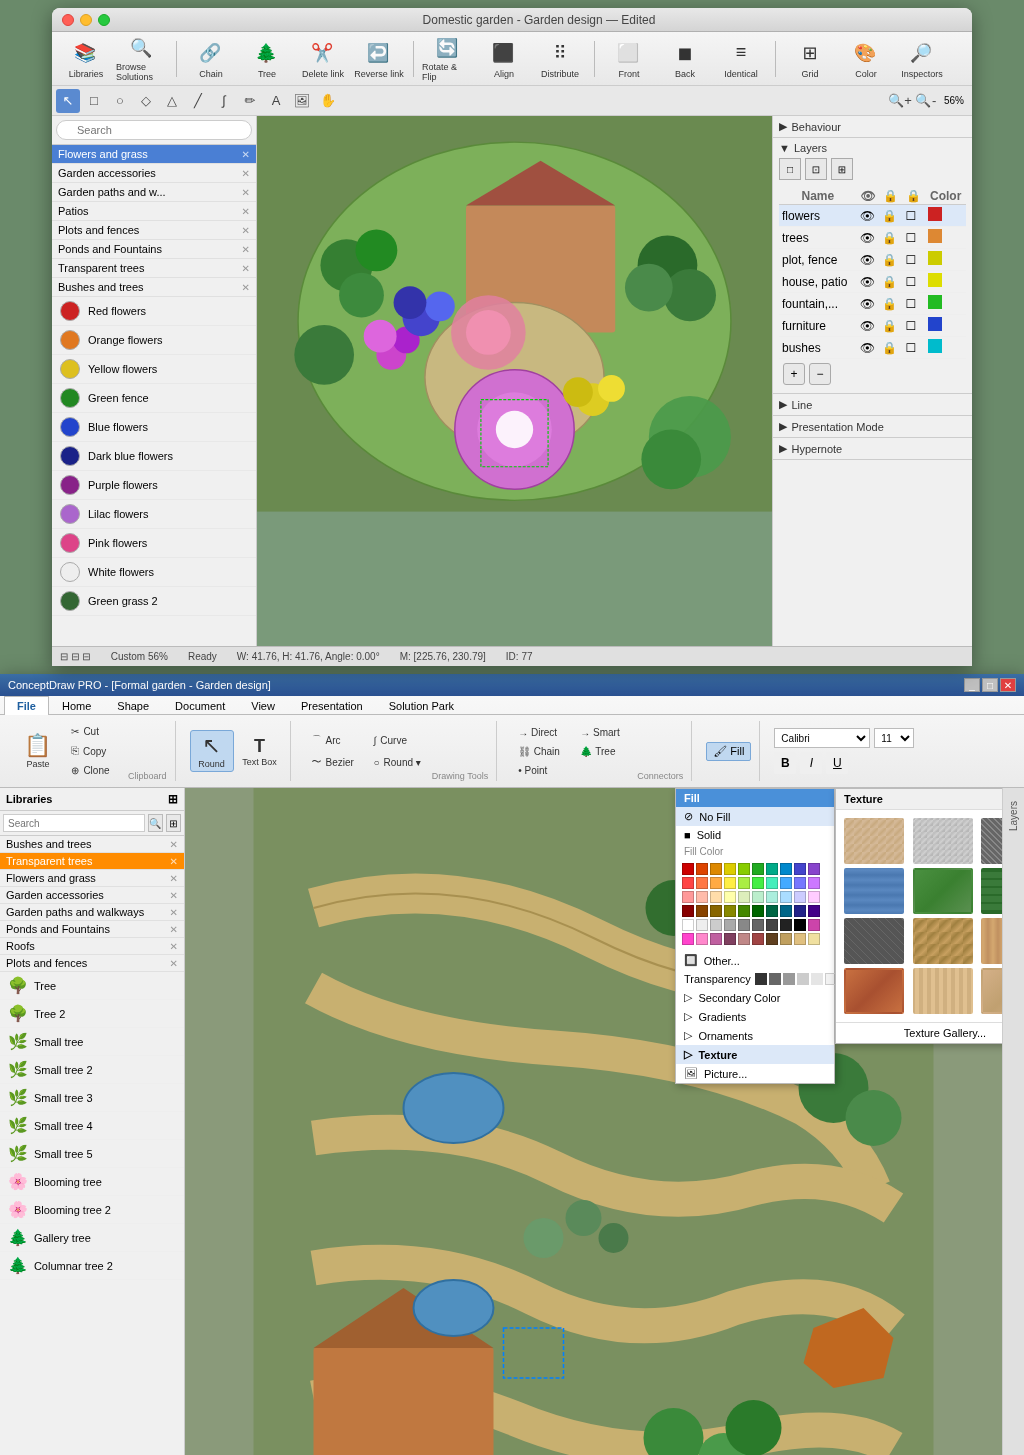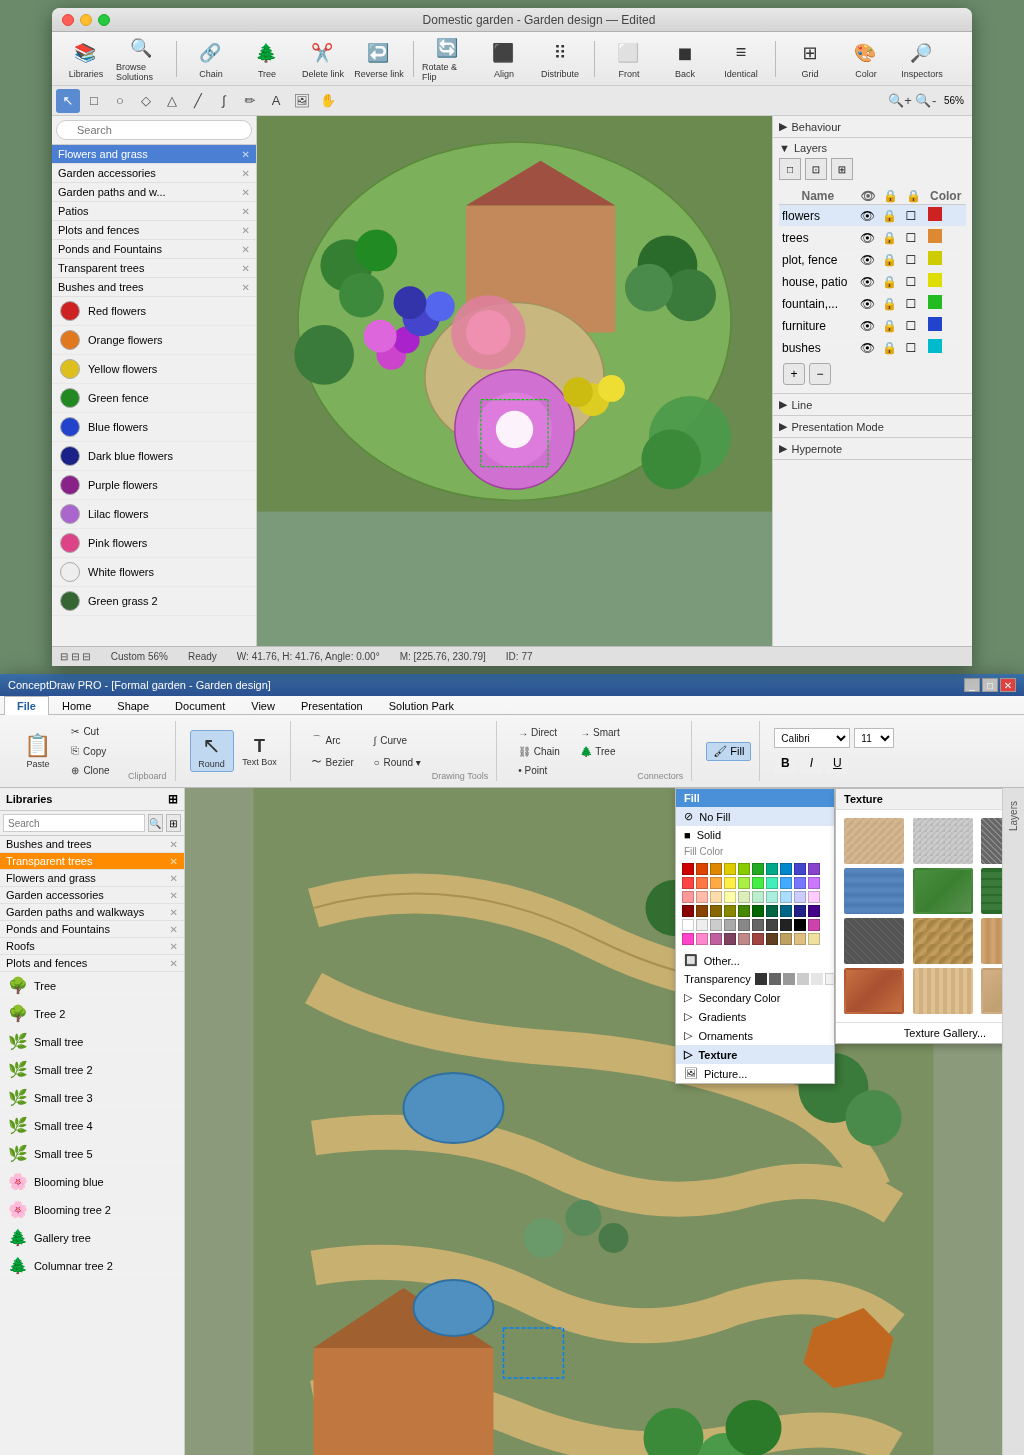--- a/index.html
+++ b/index.html
@@ -784,21 +784,21 @@
         <div class="ribbon-group" style="position:relative;">
           <div style="background:#c0d8f0;border:1px solid #7aa8d8;padding:2px 6px;border-radius:2px;cursor:pointer;">
             <span>🖌</span>
             <span>Fill</span>
           </div>
         </div>
 
         <div class="ribbon-group">
           <div style="display:flex;flex-direction:column;gap:4px;">
             <div style="display:flex;gap:4px;align-items:center;">
-              <select class="ribbon-select" style="width:76px;">
+              <select class="ribbon-select" style="width:96px;">
                 <option>Calibri</option>
               </select>
               <select class="ribbon-select" style="width:40px;">
                 <option>11</option>
               </select>
             </div>
             <div style="display:flex;gap:4px;align-items:center;">
               <button class="format-btn" style="font-weight:bold;">B</button>
               <button class="format-btn" style="font-style:italic;">I</button>
               <button class="format-btn" style="text-decoration:underline;">U</button>
@@ -882,21 +882,21 @@
           <div class="lib-tree-item">
             <span class="lib-tree-icon">🌿</span>
             <span>Small tree 4</span>
           </div>
           <div class="lib-tree-item">
             <span class="lib-tree-icon">🌿</span>
             <span>Small tree 5</span>
           </div>
           <div class="lib-tree-item">
             <span class="lib-tree-icon">🌸</span>
-            <span>Blooming blue</span>
+            <span>Blooming tree</span>
           </div>
           <div class="lib-tree-item">
             <span class="lib-tree-icon">🌸</span>
             <span>Blooming tree 2</span>
           </div>
           <div class="lib-tree-item">
             <span class="lib-tree-icon">🌲</span>
             <span>Gallery tree</span>
           </div>
           <div class="lib-tree-item">

